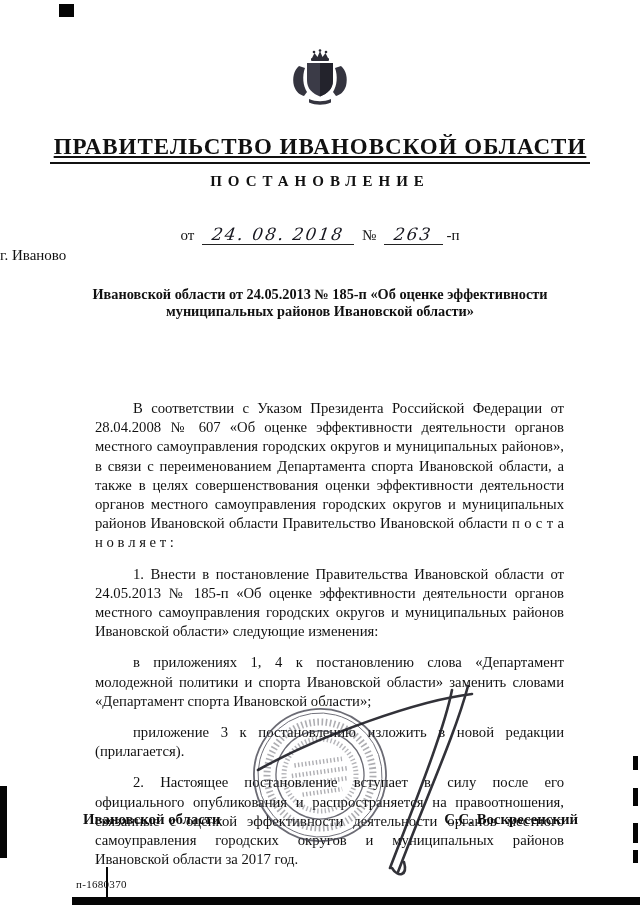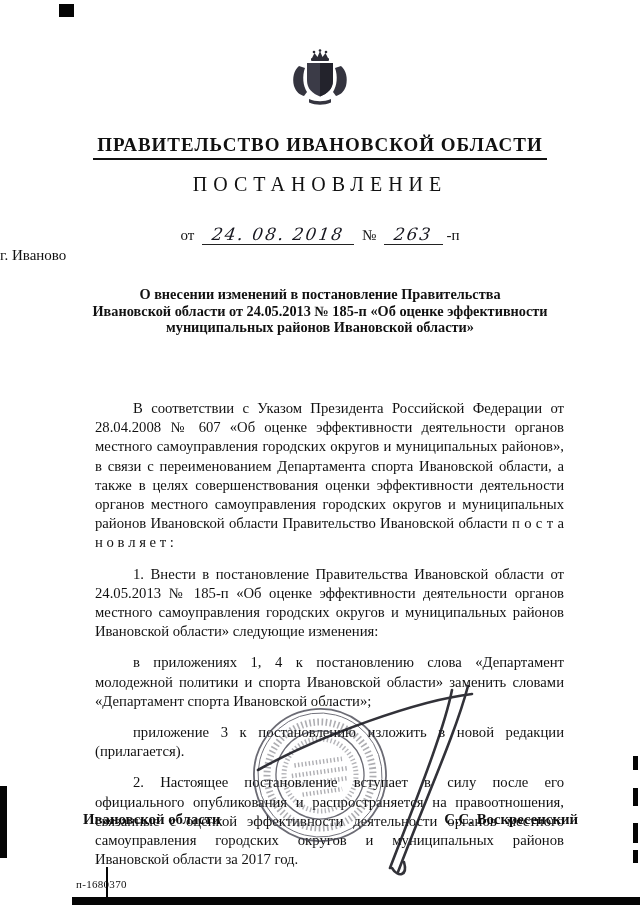--- a/index.html
+++ b/index.html
@@ -16,26 +16,26 @@
   .art-r1 { left:633px; top:756px; width:5px; height:14px; }
   .art-r2 { left:633px; top:788px; width:5px; height:18px; }
   .art-r3 { left:633px; top:823px; width:5px; height:20px; }
   .art-r4 { left:633px; top:850px; width:5px; height:13px; }
   .art-tick { left:106px; top:867px; width:2px; height:32px; }
 
   .emblem { position:absolute; left:287px; top:48px; }
 
   .org-title { position:absolute; top:134px; left:0; width:100%; text-align:center; }
   .org-title-text {
-    display:inline-block; font-weight:bold; font-size:19px; letter-spacing:1px;
-    border-bottom:2.5px solid #111; padding:0 4px 2px 4px;
+    display:inline-block; font-weight:bold; font-size:23px; letter-spacing:1px;
+    border-bottom:2.5px solid #111; padding:0 4px 2px 4px;text-decoration:underline;
   }
   .doc-type {
     position:absolute; top:173px; left:0; width:100%; text-align:center;
-    font-weight:normal; font-size:20px; letter-spacing:6px;
+    font-weight:bold; font-size:15px; letter-spacing:6px;
   }
   .date-line {
     position:absolute; top:224px; left:0; width:100%; text-align:center;
     font-size:15px;
   }
   .blank { display:inline-block; border-bottom:1.5px solid #222; padding:0 10px; margin:0 4px; }
   .hand {
     display:inline-block; font-family:"DejaVu Serif", serif; font-style:italic;
     font-size:17px; letter-spacing:2px; transform:skewX(-8deg); color:#17171f;
   }
@@ -99,21 +99,20 @@
 
   <div class="date-line">
     <span>от</span>
     <span class="blank"><span class="hand">24. 08. 2018</span></span>
     <span>№</span>
     <span class="blank"><span class="hand">263</span></span><span>-п</span>
   </div>
   <div class="city">г. Иваново</div>
 
   <div class="subject">
-    <div>О внесении изменений в постановление Правительства</div>
     <div>Ивановской области от 24.05.2013 № 185-п «Об оценке эффективности</div>
     <div>муниципальных районов Ивановской области»</div>
   </div>
 
   <div class="body">
     <p>В соответствии с Указом Президента Российской Федерации от 28.04.2008 № 607 «Об оценке эффективности деятельности органов местного самоуправления городских округов и муниципальных районов», в связи с переименованием Департамента спорта Ивановской области, а также в целях совершенствования оценки эффективности деятельности органов местного самоуправления городских округов и муниципальных районов Ивановской области Правительство Ивановской области п о с т а н о в л я е т :</p>
     <p>1. Внести в постановление Правительства Ивановской области от 24.05.2013 № 185-п «Об оценке эффективности деятельности органов местного самоуправления городских округов и муниципальных районов Ивановской области» следующие изменения:</p>
     <p>в приложениях 1, 4 к постановлению слова «Департамент молодежной политики и спорта Ивановской области» заменить словами «Департамент спорта Ивановской области»;</p>
     <p>приложение 3 к постановлению изложить в новой редакции (прилагается).</p>
     <p>2. Настоящее постановление вступает в силу после его официального опубликования и распространяется на правоотношения, связанные с оценкой эффективности деятельности органов местного самоуправления городских округов и муниципальных районов Ивановской области за 2017 год.</p>

